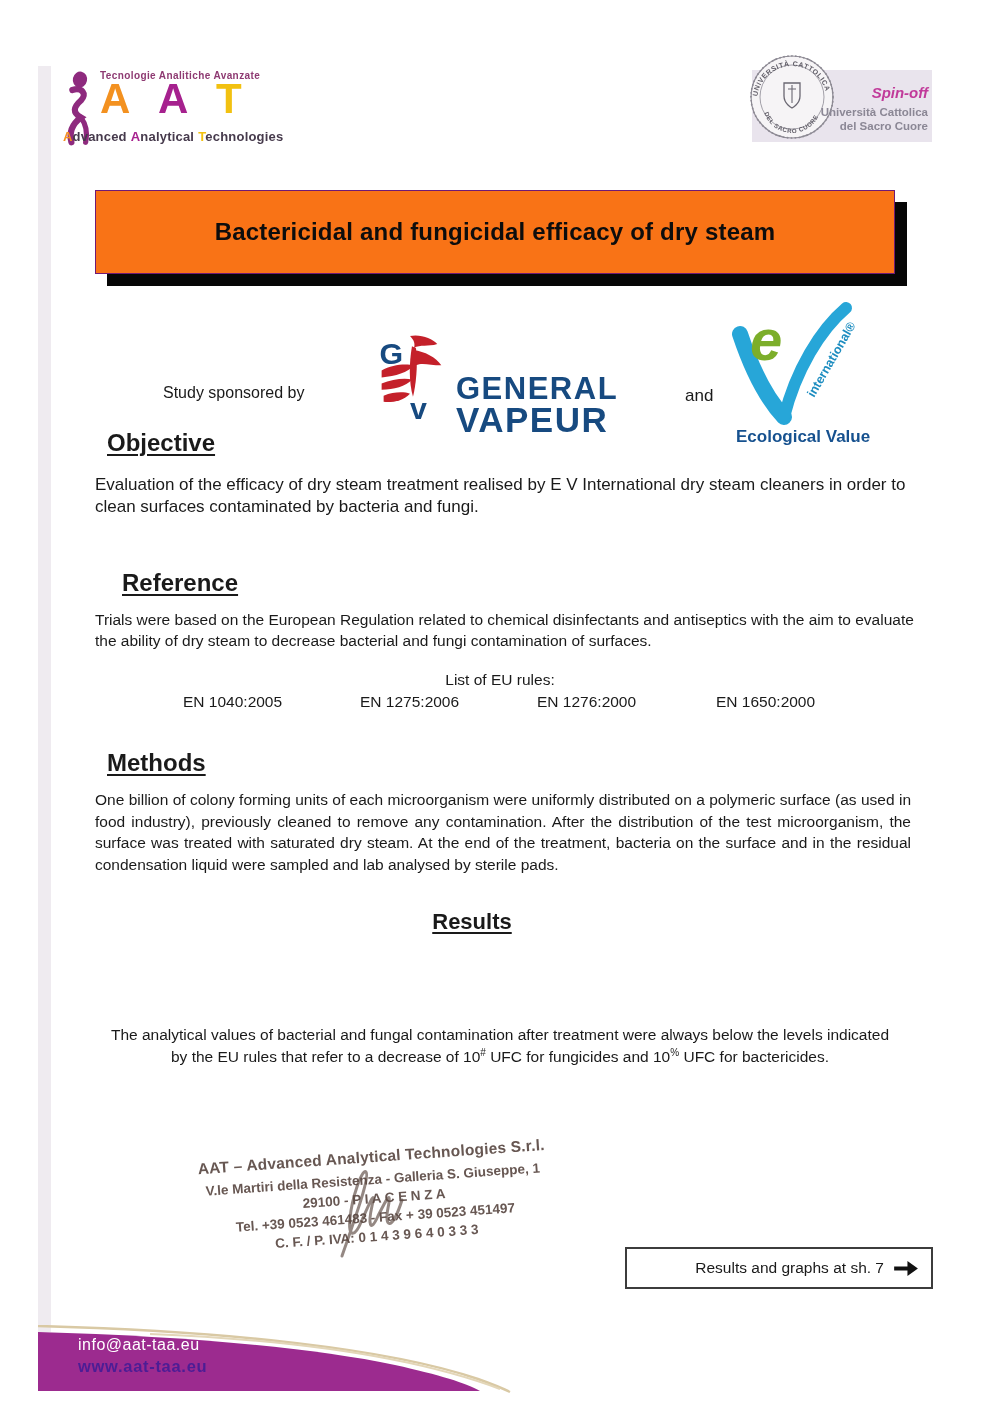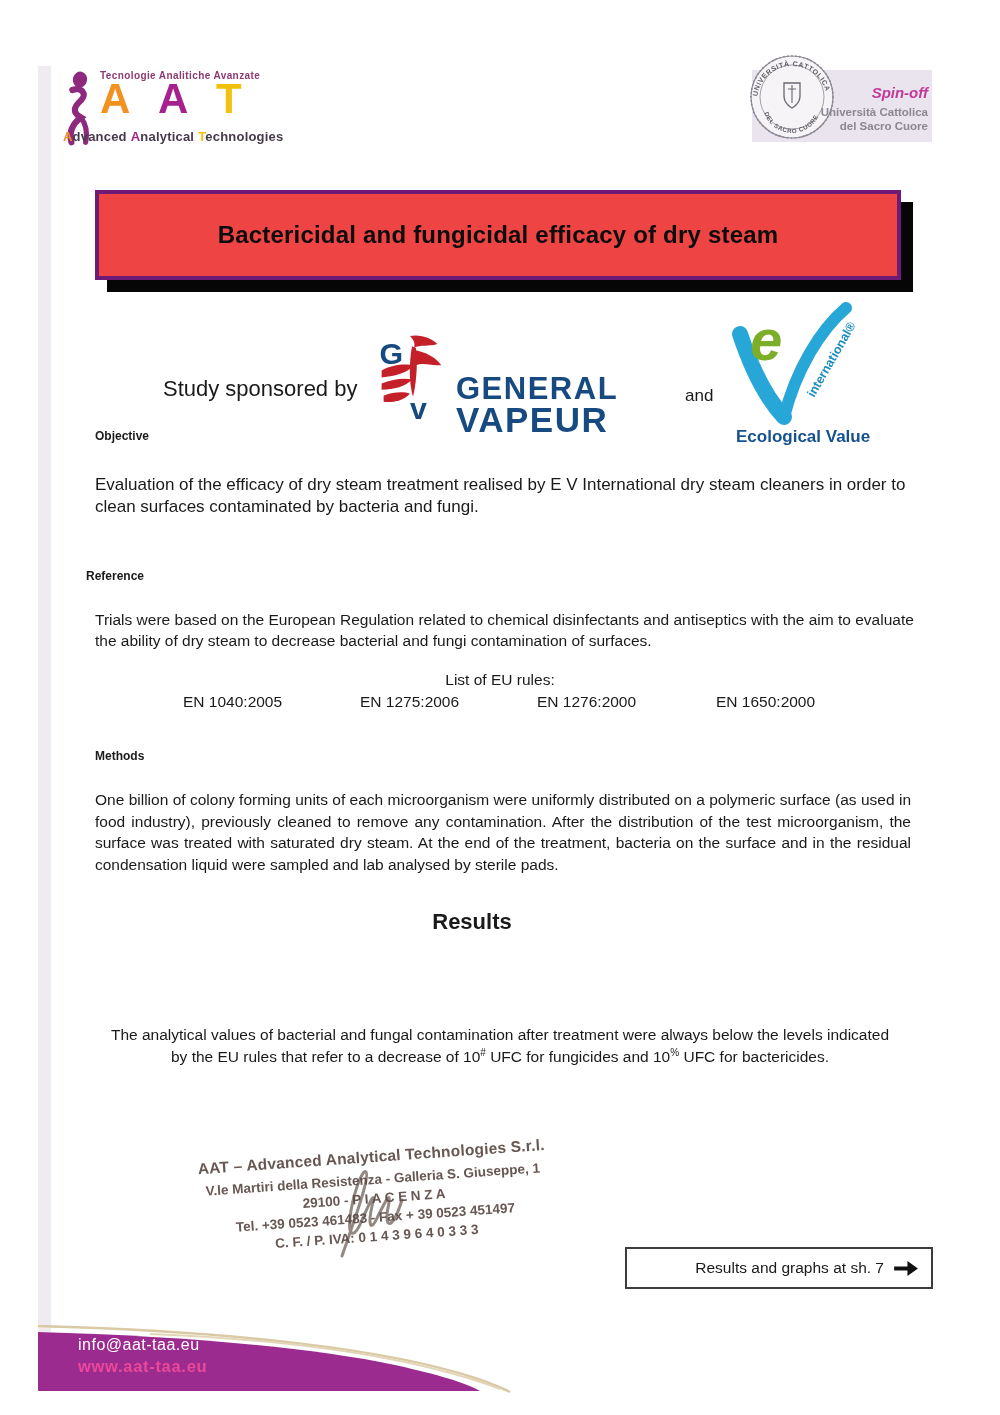--- a/index.html
+++ b/index.html
@@ -18,45 +18,45 @@
   .aat-sub .w{margin-right:4px;}
 
   
   .spinoff-box{left:752px;top:70px;width:180px;height:72px;background:#e9e4ed;}
   .seal-svg{left:748px;top:53px;width:88px;height:88px;}
   .spinoff-text{left:780px;top:84px;width:148px;text-align:right;line-height:1.25;}
   .spinoff-label{font-size:15px;font-weight:700;font-style:italic;color:#c13a9a;margin-bottom:2px;}
   .spinoff-org{font-size:11.5px;font-weight:700;color:#8b8795;}
 
   
-  .banner{left:95px;top:190px;width:798px;height:82px;background:#ef4444;border:4px solid #701a75;
+  .banner{left:95px;top:190px;width:798px;height:82px;background:#f97316;border:1px solid #701a75;
           box-shadow:12px 12px 0 #060606;display:flex;align-items:center;justify-content:center;}
   .banner-title{font-size:24px;font-weight:700;color:#0d0d0d;letter-spacing:.2px;}
 
   
-  .sponsor-prefix{left:163px;top:376px;font-size:22px;}
+  .sponsor-prefix{left:163px;top:384px;font-size:16px;}
   .sponsor-and{left:685px;top:386px;font-size:17px;}
   .gv-emblem{left:378px;top:334px;width:74px;height:86px;}
   .gv-text{left:456px;top:339px;color:#174a80;font-weight:800;line-height:.93;letter-spacing:1.5px;}
   .gv-line1{font-size:31px;margin-top:36px;} .gv-line2{font-size:35px;}
   .ev-svg{left:728px;top:298px;width:170px;height:150px;}
 
   
-  .sec-h{font-size:12px;font-weight:700;text-underline-offset:3px;}
+  .sec-h{font-size:24px;font-weight:700;text-decoration:underline;text-underline-offset:3px;margin-left:12px;}
   .objective-h{left:95px;top:429px;}
   .objective-body{left:95px;top:474px;width:812px;font-size:17px;line-height:1.32;}
-  .reference-h{left:86px;top:569px;}
+  .reference-h{left:110px;top:569px;}
   .reference-body{left:95px;top:609px;width:820px;font-size:15.5px;line-height:1.38;}
   .eu-title{left:0;top:671px;width:1000px;text-align:center;font-size:15.5px;}
   .eu-item{top:693px;font-size:15.5px;}
   .eu-0{left:183px;} .eu-1{left:360px;} .eu-2{left:537px;} .eu-3{left:716px;}
   .methods-h{left:95px;top:749px;}
   .methods-body{left:95px;top:789px;width:816px;font-size:15.5px;line-height:1.4;text-align:justify;}
   .results-h{left:0;top:909px;width:944px;text-align:center;font-size:22px;font-weight:700;
-             text-underline-offset:3px;}
+             text-decoration:underline;text-underline-offset:3px;}
   .claim{left:108px;top:956px;width:784px;text-align:center;font-size:18px;font-weight:700;line-height:1.5;}
   .claim .u{text-decoration:underline;text-underline-offset:3px;}
   .note{left:105px;top:1024px;width:790px;text-align:center;font-size:15.5px;line-height:1.4;}
   sup{font-size:10px;}
 
   
   .stamp{left:198px;top:1148px;width:352px;transform:rotate(-4deg);color:rgba(82,64,58,.88);
          text-align:center;font-weight:600;}
   .stamp .l0{font-size:15.5px;margin-bottom:4px;letter-spacing:.2px;}
   .stamp .ln{font-size:13.5px;line-height:19px;}
@@ -64,21 +64,21 @@
 
   
   .results-box{left:625px;top:1247px;width:308px;height:42px;border:2px solid #3c3c3c;
                display:flex;align-items:center;justify-content:flex-end;gap:9px;padding-right:11px;
                box-sizing:border-box;background:#fff;}
   .results-box-text{font-size:15.5px;}
 
   
   .footer-svg{left:0;top:1325px;width:1000px;height:90px;}
   .footer-email{left:78px;top:1336px;font-size:16px;color:#fff;font-weight:500;letter-spacing:.5px;z-index:2;}
-  .footer-www{left:78px;top:1357px;font-size:16.5px;color:#ec4899;font-weight:800;letter-spacing:.7px;z-index:2;}
+  .footer-www{left:78px;top:1357px;font-size:16.5px;color:#4c1d95;font-weight:800;letter-spacing:.7px;z-index:2;}
 </style>
 </head>
 <body>
 
 <div class="page">
   <div class="abs left-edge"></div>
 
   <svg class="abs person-svg" viewBox="0 0 40 80">
     <ellipse cx="21" cy="9" rx="7.5" ry="8.5" fill="#8e2a7e" transform="rotate(12 21 9)"></ellipse>
     <path d="M 13,20 C 23,17 29,24 22,31 C 14,38 13,44 22,49 C 14,55 9,63 12,75" fill="none" stroke="#8e2a7e" stroke-width="6.5" stroke-linecap="round"></path>

